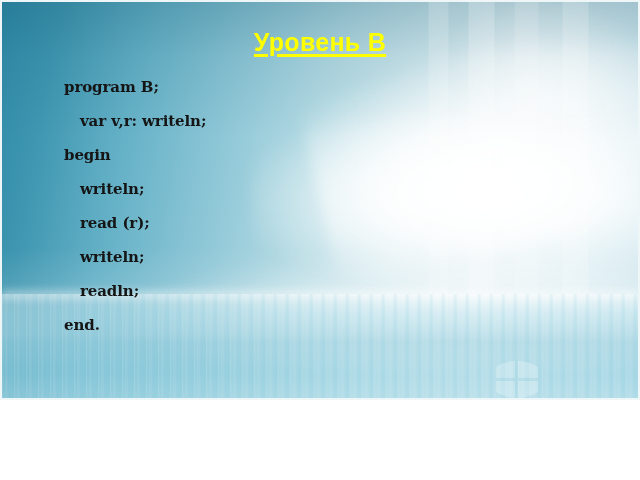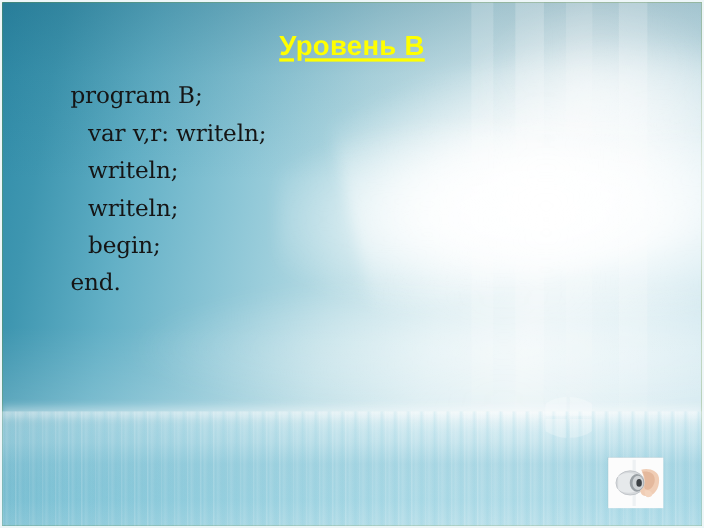--- a/index.html
+++ b/index.html
@@ -7,23 +7,23 @@
     padding: 0;
     background: #ffffff;
   }
   body {
     font-family: "Liberation Serif", serif;
   }
 
   .slide {
     position: relative;
     width: 640px;
-    height: 480px;
+    height: 400px;
     overflow: hidden;
-    background: #4d7c0f;
+    background: #be185d;
     box-sizing: border-box;
     border: 2px solid #eef6f8;
   }
 
   
   .bg-base {
     position: absolute;
     inset: 0;
     background:
       linear-gradient(100deg,
@@ -185,22 +185,22 @@
 
   
   .code {
     position: absolute;
     left: 62px;
     top: 68px;
     width: 540px;
   }
   .code-line {
     font-family: "DejaVu Serif", "Liberation Serif", serif;
-    font-weight: normal;
-    font-size: 21px;
+    font-weight: bold;
+    font-size: 15px;
     line-height: 34px;
     color: #151515;
     white-space: pre;
     letter-spacing: -0.1px;
   }
   .ind-0 { padding-left: 0px; }
   .ind-1 { padding-left: 16px; }
 
   
   .thumb {
@@ -239,23 +239,25 @@
         <path d="M24 23 L44 23 C44 23 44 30 44 34 C38 38 31 40 24 40 Z"></path>
       </g>
     </svg>
   </div>
 
   <div class="title">Уровень В</div>
 
   <div class="code">
     <div class="code-line ind-0">program B;</div>
     <div class="code-line ind-1">var v,r: writeln;</div>
+    <div class="code-line ind-0">begin</div>
     <div class="code-line ind-1">writeln;</div>
+    <div class="code-line ind-1">read (r);</div>
     <div class="code-line ind-1">writeln;</div>
-    <div class="code-line ind-1">begin;</div>
+    <div class="code-line ind-1">readln;</div>
     <div class="code-line ind-0">end.</div>
   </div>
 
   <div class="thumb">
     <svg viewBox="0 0 50 46" width="50" height="46" aria-hidden="true">
       <rect x="0" y="0" width="50" height="46" fill="#fcfcfc"></rect>
 
       <rect x="22" y="2" width="3" height="42" fill="#eef1f3"></rect>
 
       <ellipse cx="20" cy="23" rx="13" ry="11" fill="#d6d9dc"></ellipse>

